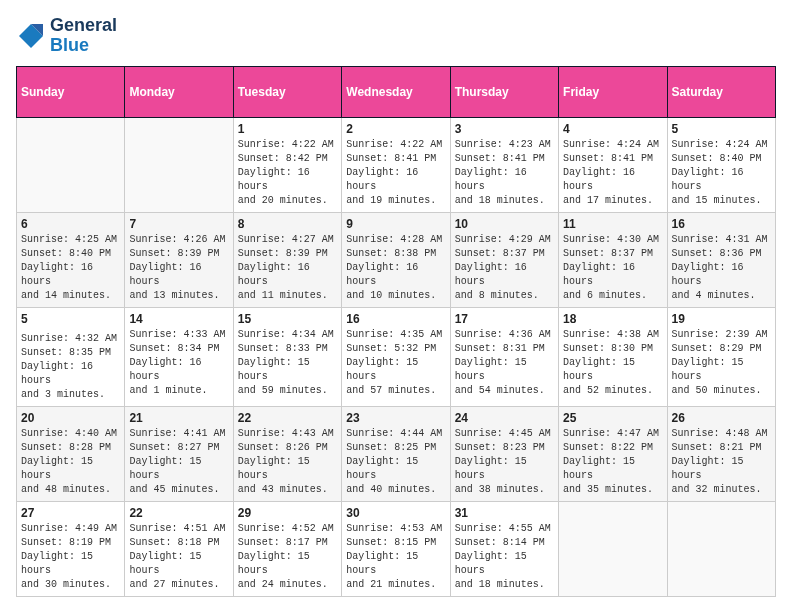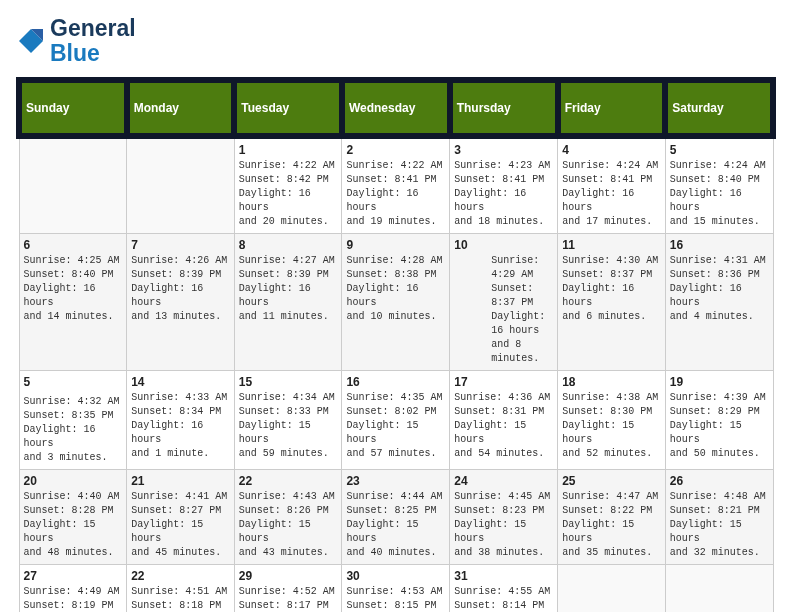--- a/index.html
+++ b/index.html
@@ -15,21 +15,21 @@
       justify-content: space-between;
       align-items: flex-start;
       margin-bottom: 10px;
     }
     .logo {
       display: flex;
       align-items: center;
       gap: 4px;
     }
     .logo-text {
-      font-size: 23px;
+      font-size: 18px;
       font-weight: bold;
       color: #1a3a5c;
       line-height: 1.1;
     }
     .logo-blue { color: #1a7abf; }
     .logo-icon {
       width: 30px;
       height: 30px;
     }
     .title-block {
@@ -42,27 +42,27 @@
     }
     .subtitle {
       font-size: 14px;
       color: #333;
     }
     table {
       width: 100%;
       border-collapse: collapse;
     }
     thead th {
-      background: #4d7c0f;
+      background: #ec4899;
       color: #fff;
       font-size: 12px;
       font-weight: bold;
       padding: 18px 4px;
       text-align: left;
-      border: 6px solid #0f172a;
+      border: 1px solid #0f172a;
     }
     tbody td {
       border: 1px solid #ccc;
       vertical-align: top;
       padding: 4px;
       width: 108px;
       min-height: 80px;
       font-size: 10px;
       color: #333;
       background: #fff;
@@ -183,21 +183,21 @@
         </td>
         <td>
           <span class="day-num">9</span>
           <div class="day-detail" style="white-space: pre-line;">Sunrise: 4:28 AM
 Sunset: 8:38 PM
 Daylight: 16 hours
 and 10 minutes.</div>
         </td>
         <td>
           <span class="day-num">10</span>
-          <div class="day-detail" style="white-space: pre-line; margin-left: 37px;">Sunrise: 4:29 AM
+          <div class="day-detail" style="white-space: pre-line;">Sunrise: 4:29 AM
 Sunset: 8:37 PM
 Daylight: 16 hours
 and 8 minutes.</div>
         </td>
         <td>
           <span class="day-num">11</span>
           <div class="day-detail" style="white-space: pre-line;">Sunrise: 4:30 AM
 Sunset: 8:37 PM
 Daylight: 16 hours
 and 6 minutes.</div>
@@ -228,41 +228,41 @@
         <td>
           <span class="day-num">15</span>
           <div class="day-detail" style="white-space: pre-line;">Sunrise: 4:34 AM
 Sunset: 8:33 PM
 Daylight: 15 hours
 and 59 minutes.</div>
         </td>
         <td>
           <span class="day-num">16</span>
           <div class="day-detail" style="white-space: pre-line;">Sunrise: 4:35 AM
-Sunset: 8:02 PM
+Sunset: 5:32 PM
 Daylight: 15 hours
 and 57 minutes.</div>
         </td>
         <td>
           <span class="day-num">17</span>
           <div class="day-detail" style="white-space: pre-line;">Sunrise: 4:36 AM
 Sunset: 8:31 PM
 Daylight: 15 hours
 and 54 minutes.</div>
         </td>
         <td>
           <span class="day-num">18</span>
           <div class="day-detail" style="white-space: pre-line;">Sunrise: 4:38 AM
 Sunset: 8:30 PM
 Daylight: 15 hours
 and 52 minutes.</div>
         </td>
         <td>
           <span class="day-num">19</span>
-          <div class="day-detail" style="white-space: pre-line;">Sunrise: 4:39 AM
+          <div class="day-detail" style="white-space: pre-line;">Sunrise: 2:39 AM
 Sunset: 8:29 PM
 Daylight: 15 hours
 and 50 minutes.</div>
         </td>
       </tr>
       <tr>
         <td>
           <span class="day-num">20</span>
           <div class="day-detail" style="white-space: pre-line;">Sunrise: 4:40 AM
 Sunset: 8:28 PM

